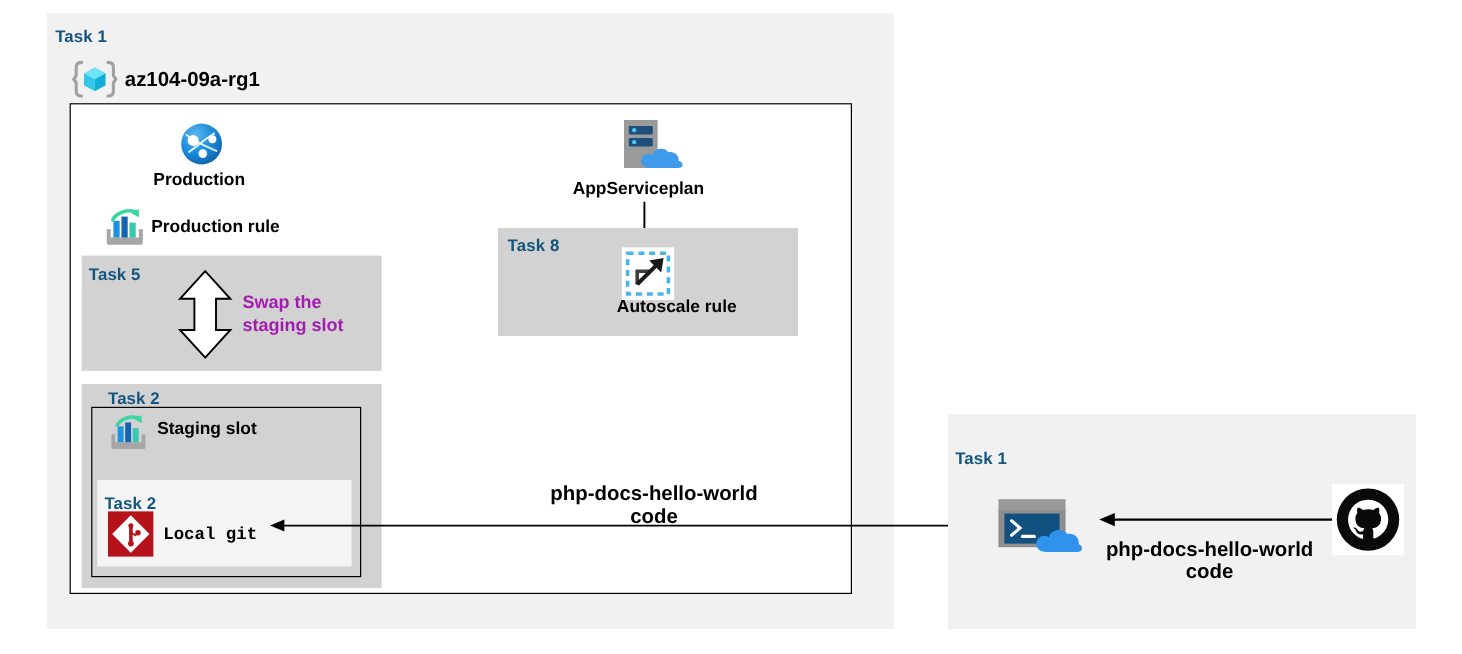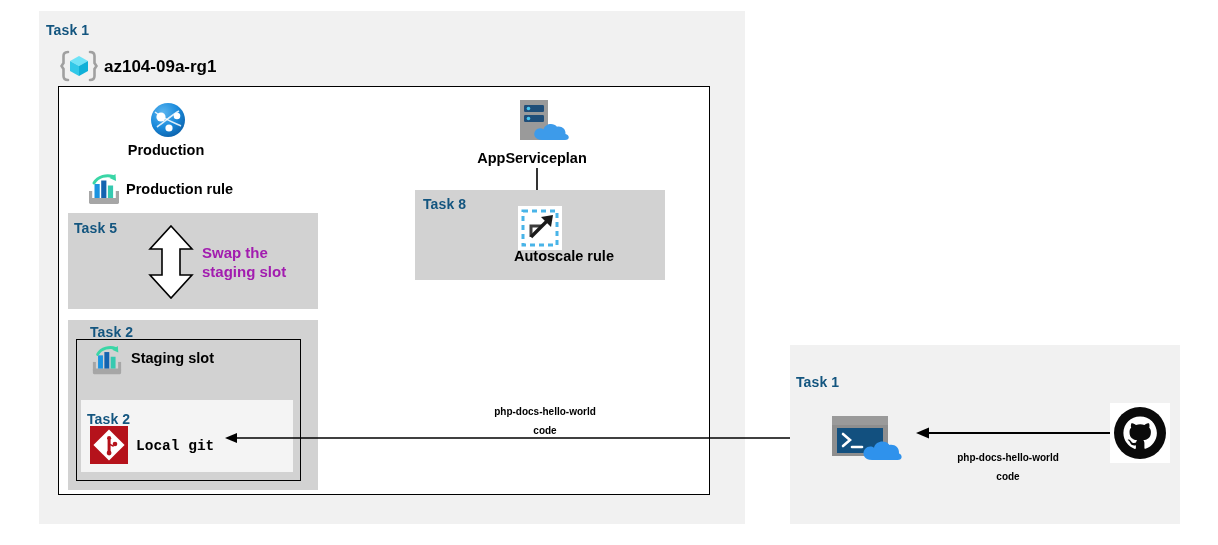--- a/index.html
+++ b/index.html
@@ -77,21 +77,21 @@
     white-space: nowrap;
   }
   .node-label.center {
     text-align: center;
     transform: translateX(-50%);
   }
   .multiline {
     position: absolute;
     color: #000000;
     font-weight: bold;
-    font-size: 10px;
+    font-size: 17px;
     line-height: 19px;
     text-align: center;
     transform: translateX(-50%);
     white-space: nowrap;
   }
   .left-text {
     position: absolute;
     color: #a21caf;
     font-weight: bold;
     font-size: 15px;

